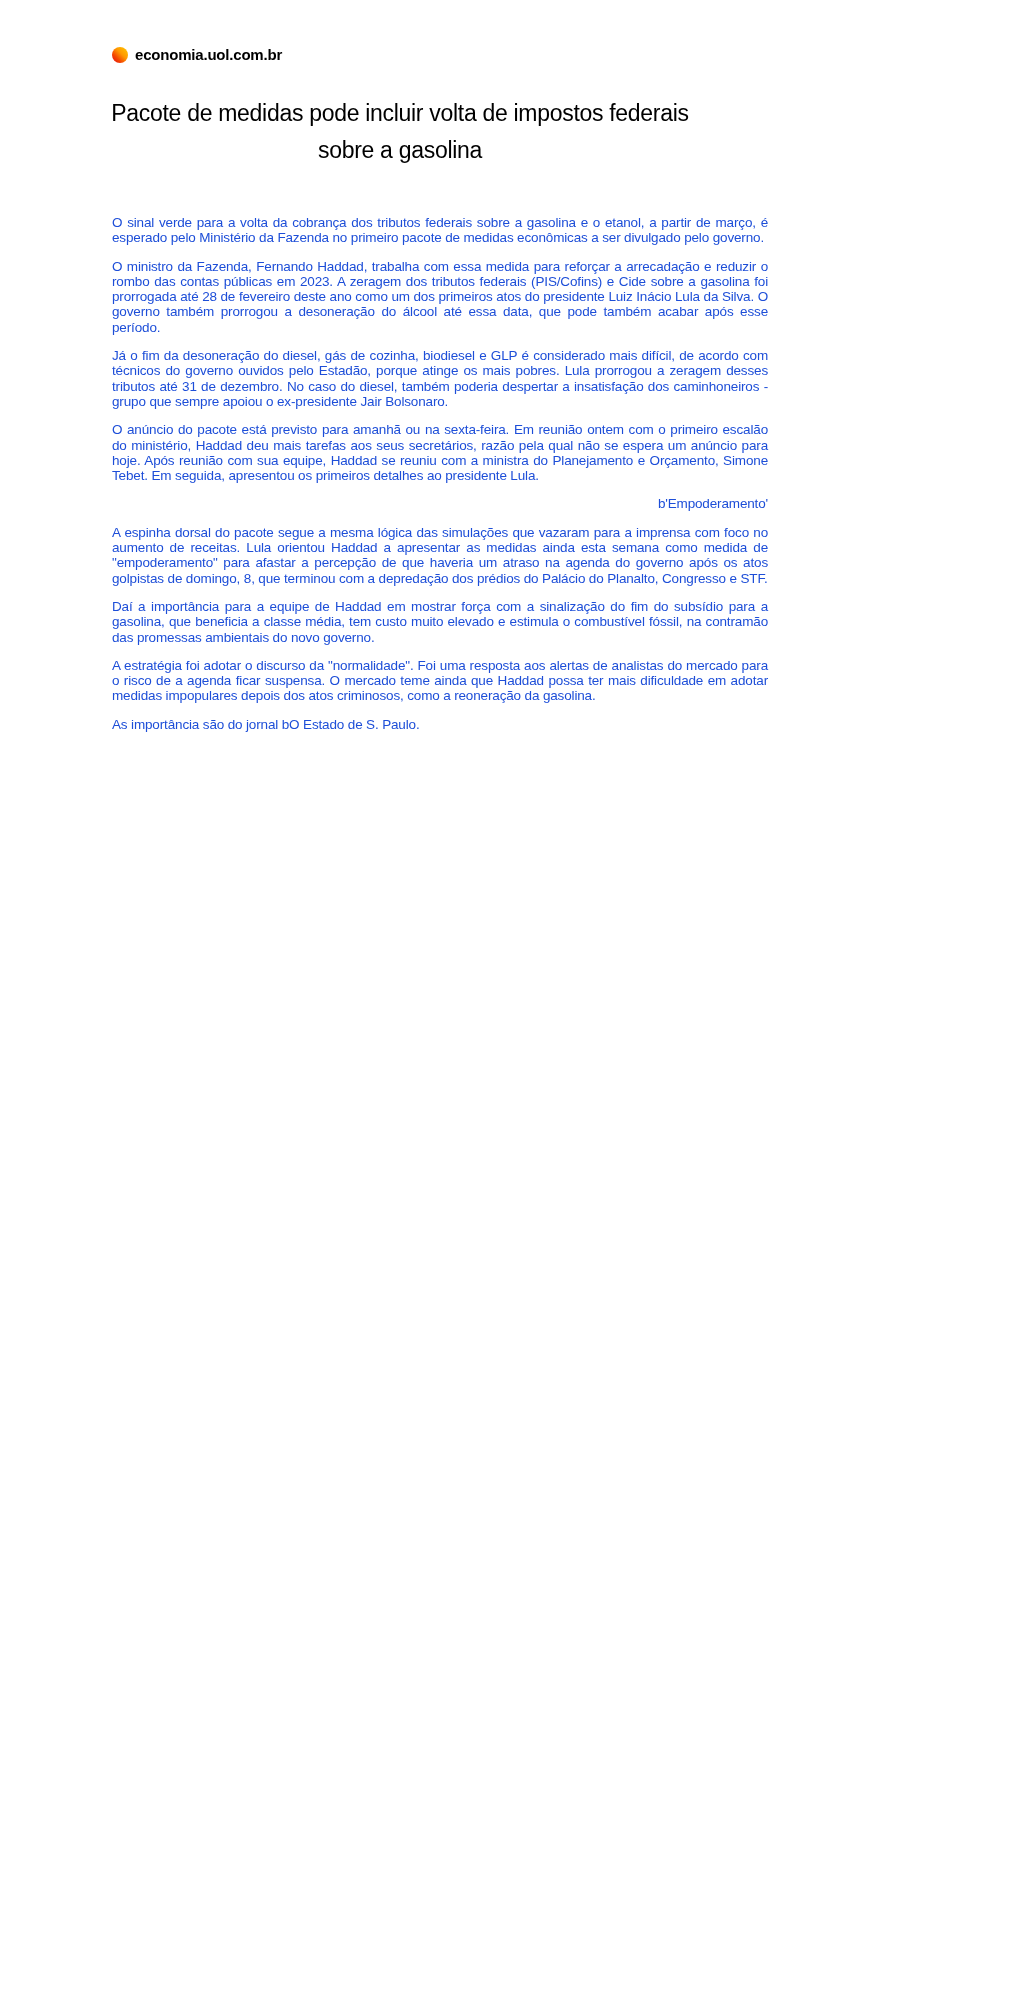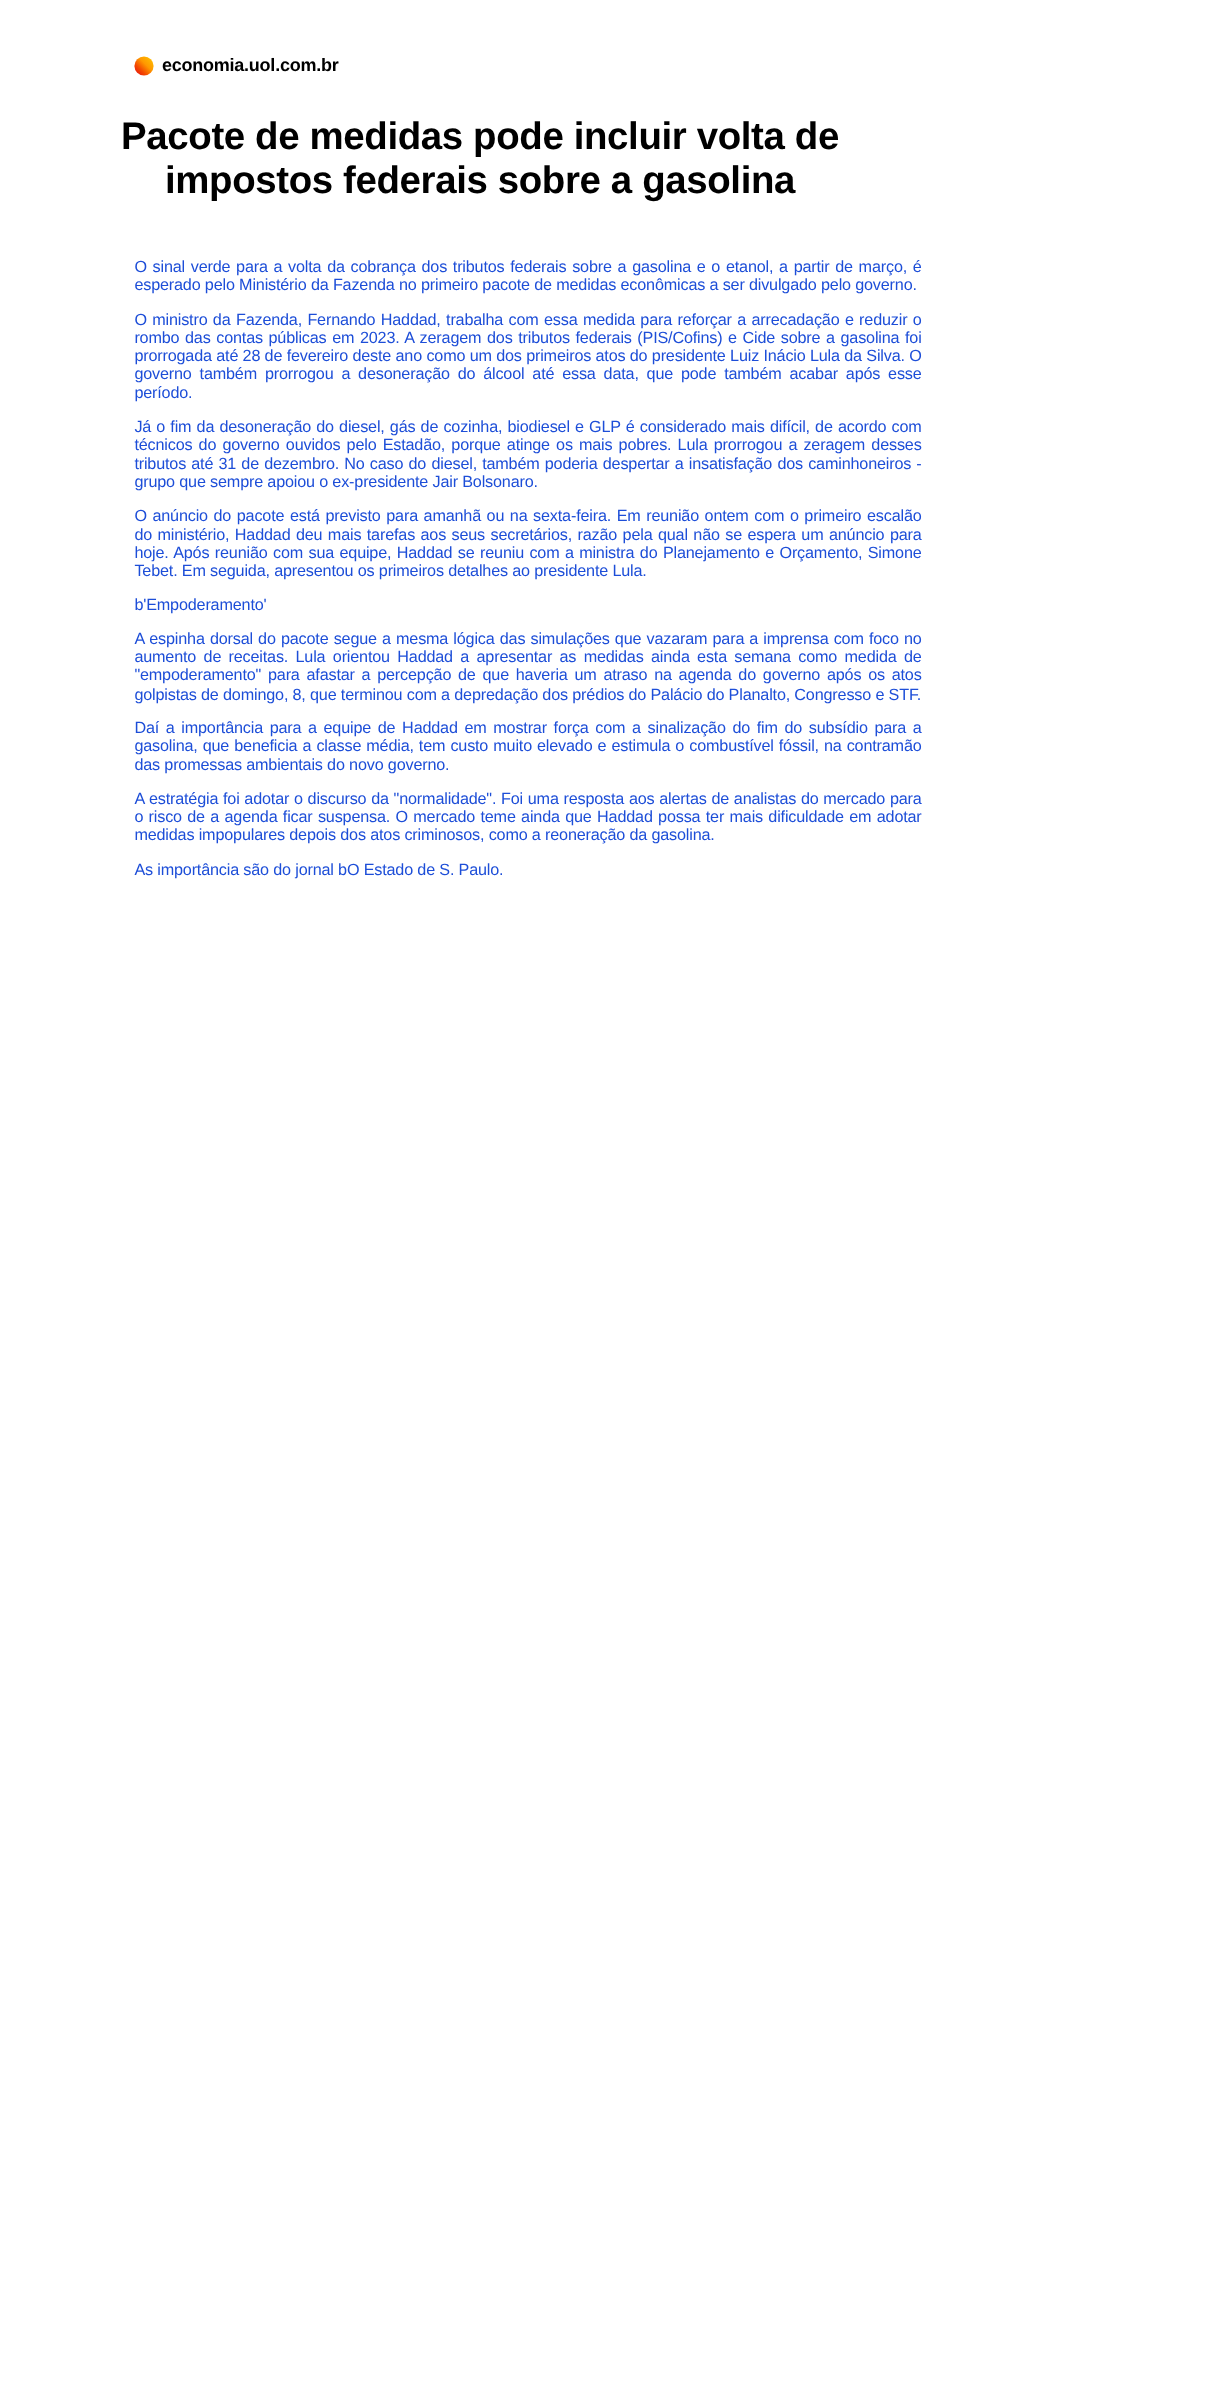--- a/index.html
+++ b/index.html
@@ -33,42 +33,42 @@
     font-weight: 700;
     color: #000000;
     letter-spacing: -0.2px;
   }
 
   
   .headline {
     width: 624px;
     margin: 32px 0 0 88px;
     text-align: center;
-    font-size: 32px;
+    font-size: 23px;
     line-height: 37px;
-    font-weight: 700;
+    font-weight: 400;
     color: #000000;
     letter-spacing: -0.3px;
   }
 
   
   .article-body {
     width: 656px;
     margin: 46px 0 0 112px;
   }
   .article-body p {
     font-size: 13.5px;
     line-height: 15.3px;
     text-align: justify;
     letter-spacing: -0.15px;
     color: #1d4ed8;
     margin-bottom: 13px;
   }
   .article-body p.subhead {
-    text-align: left;
+    text-align: right;
     margin-bottom: 13px;
   }
 </style>
 </head>
 <body>
 
 <div class="page">
 
   <header class="brand-row">
     <span class="logo"></span>

